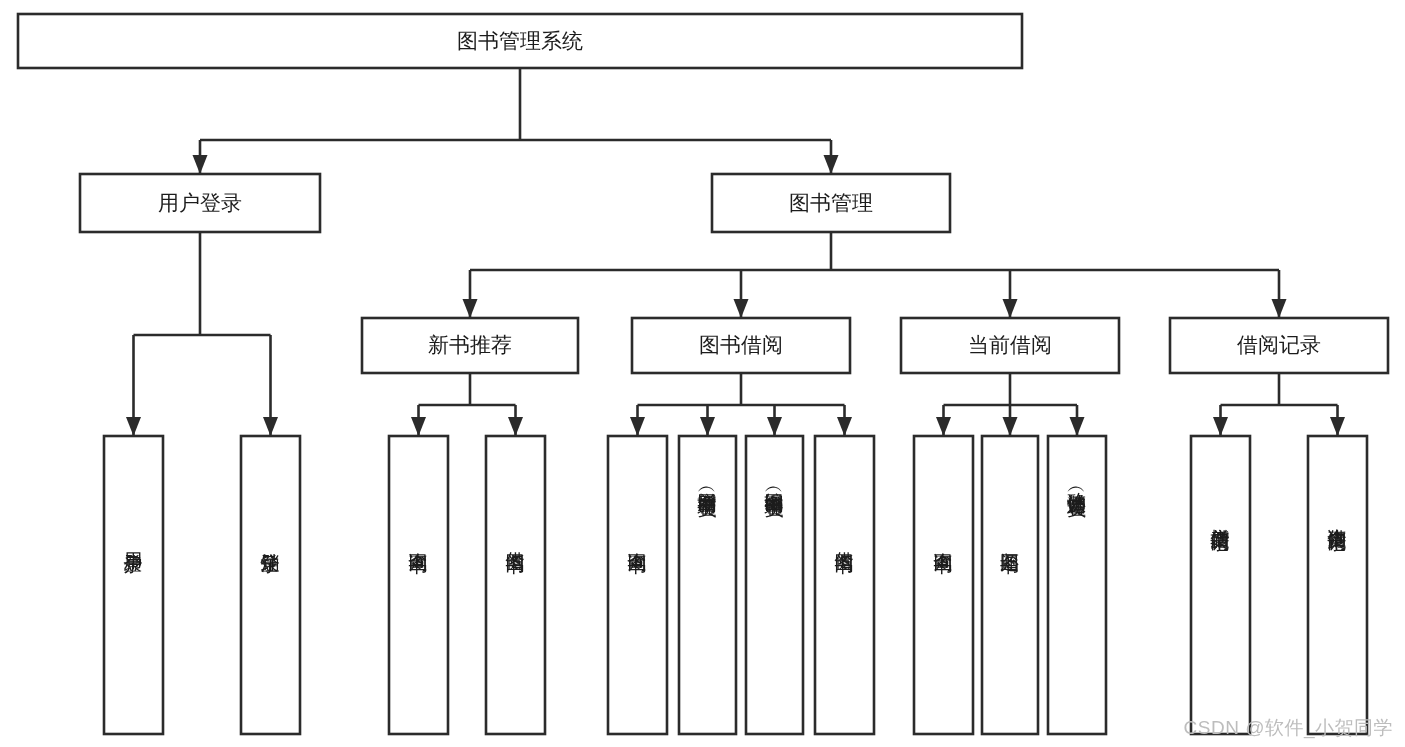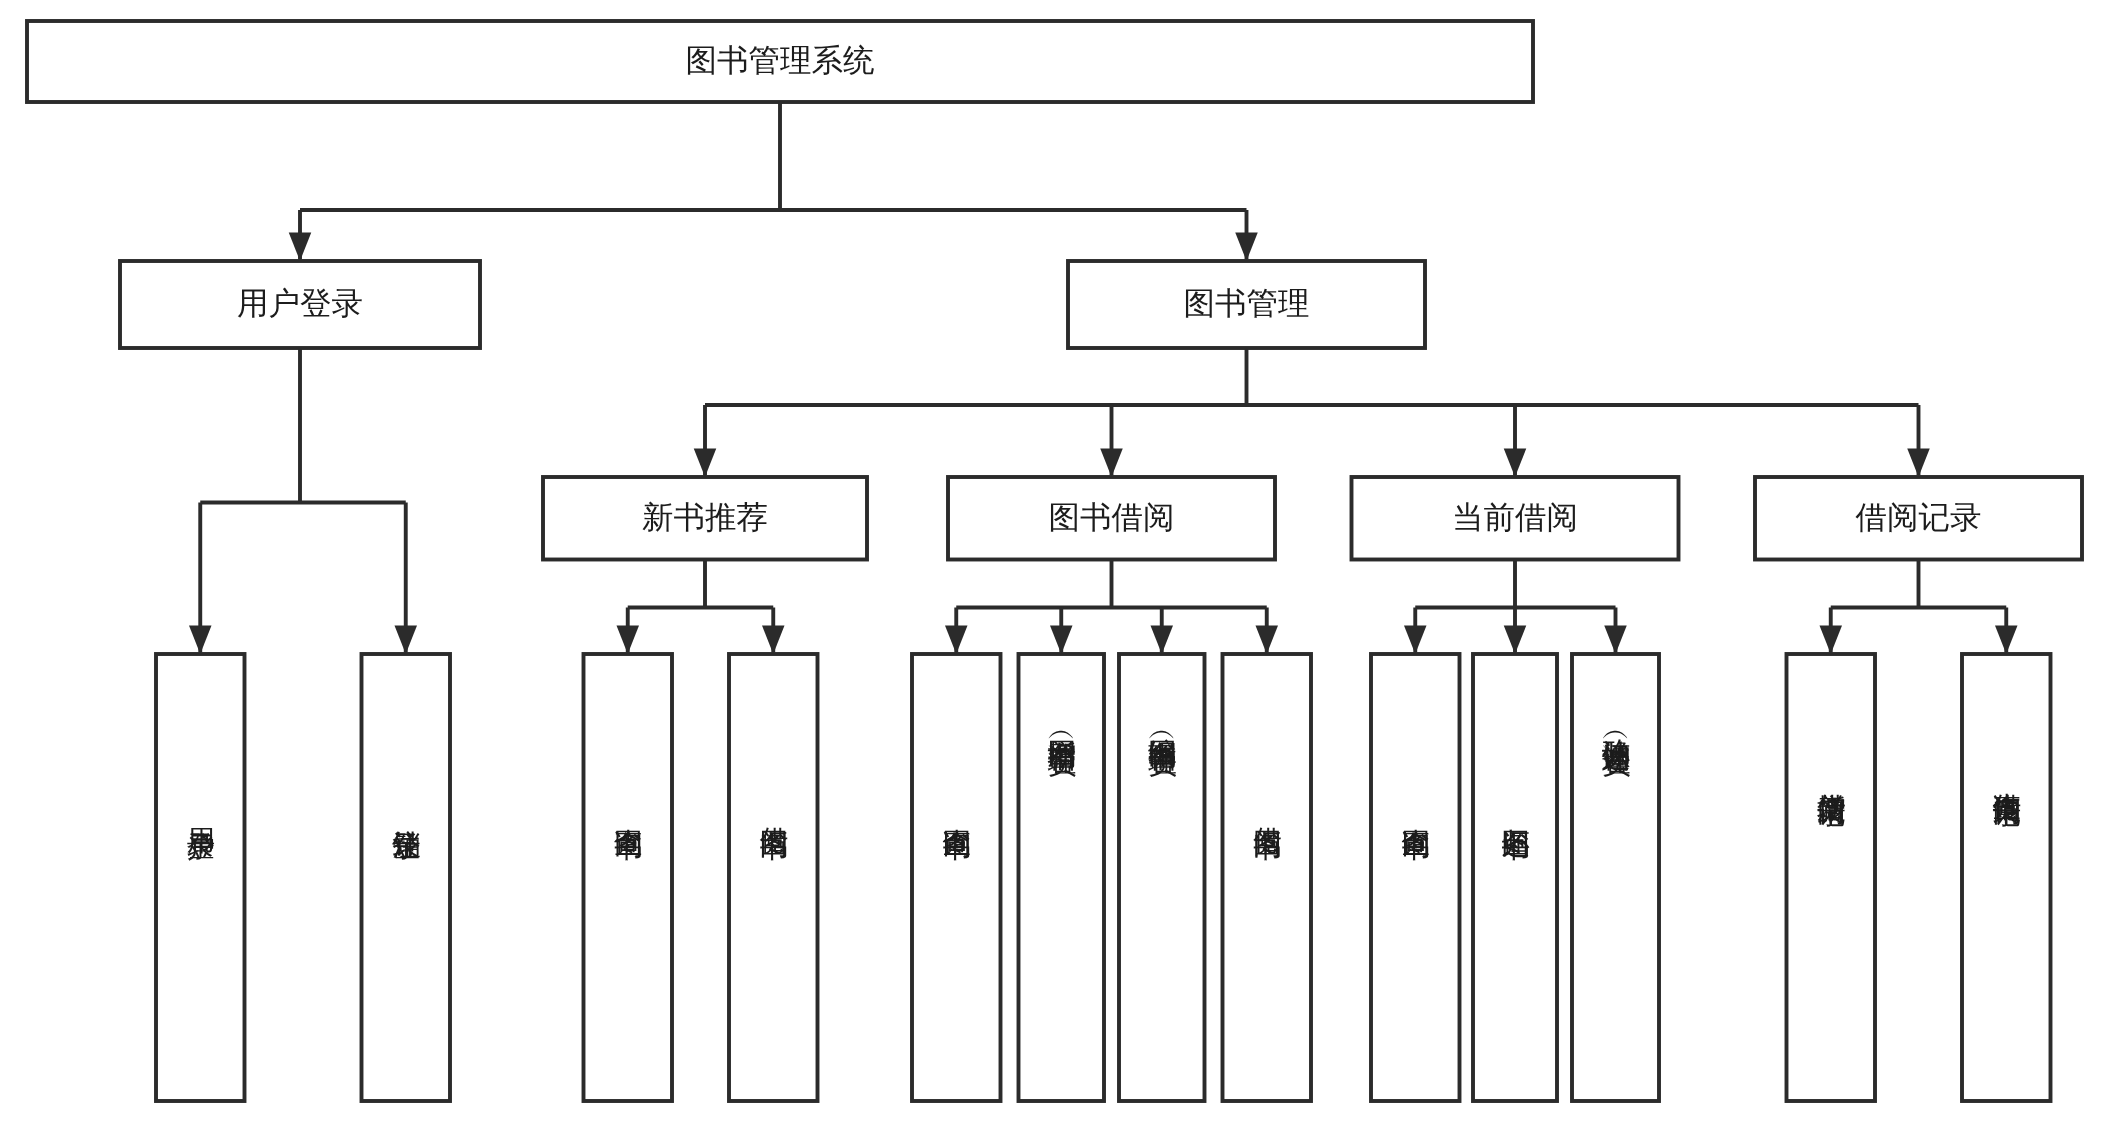--- a/index.html
+++ b/index.html
@@ -205,13 +205,14 @@
         <g>
           <rect x="1191" y="436" width="59" height="298" class="node-box"></rect>
           <text class="node-label vertical" x="1220.5" y="516" text-anchor="middle" dominant-baseline="text-before-edge">新增借阅记录</text>
         </g>
         <g>
           <rect x="1308" y="436" width="59" height="298" class="node-box"></rect>
           <text class="node-label vertical" x="1337.5" y="516" text-anchor="middle" dominant-baseline="text-before-edge">查询借阅记录</text>
         </g>
       </g>
   </svg>
+  <div class="watermark-text">CSDN @软件_小贺同学</div>
 </div>
 
 </body></html>

